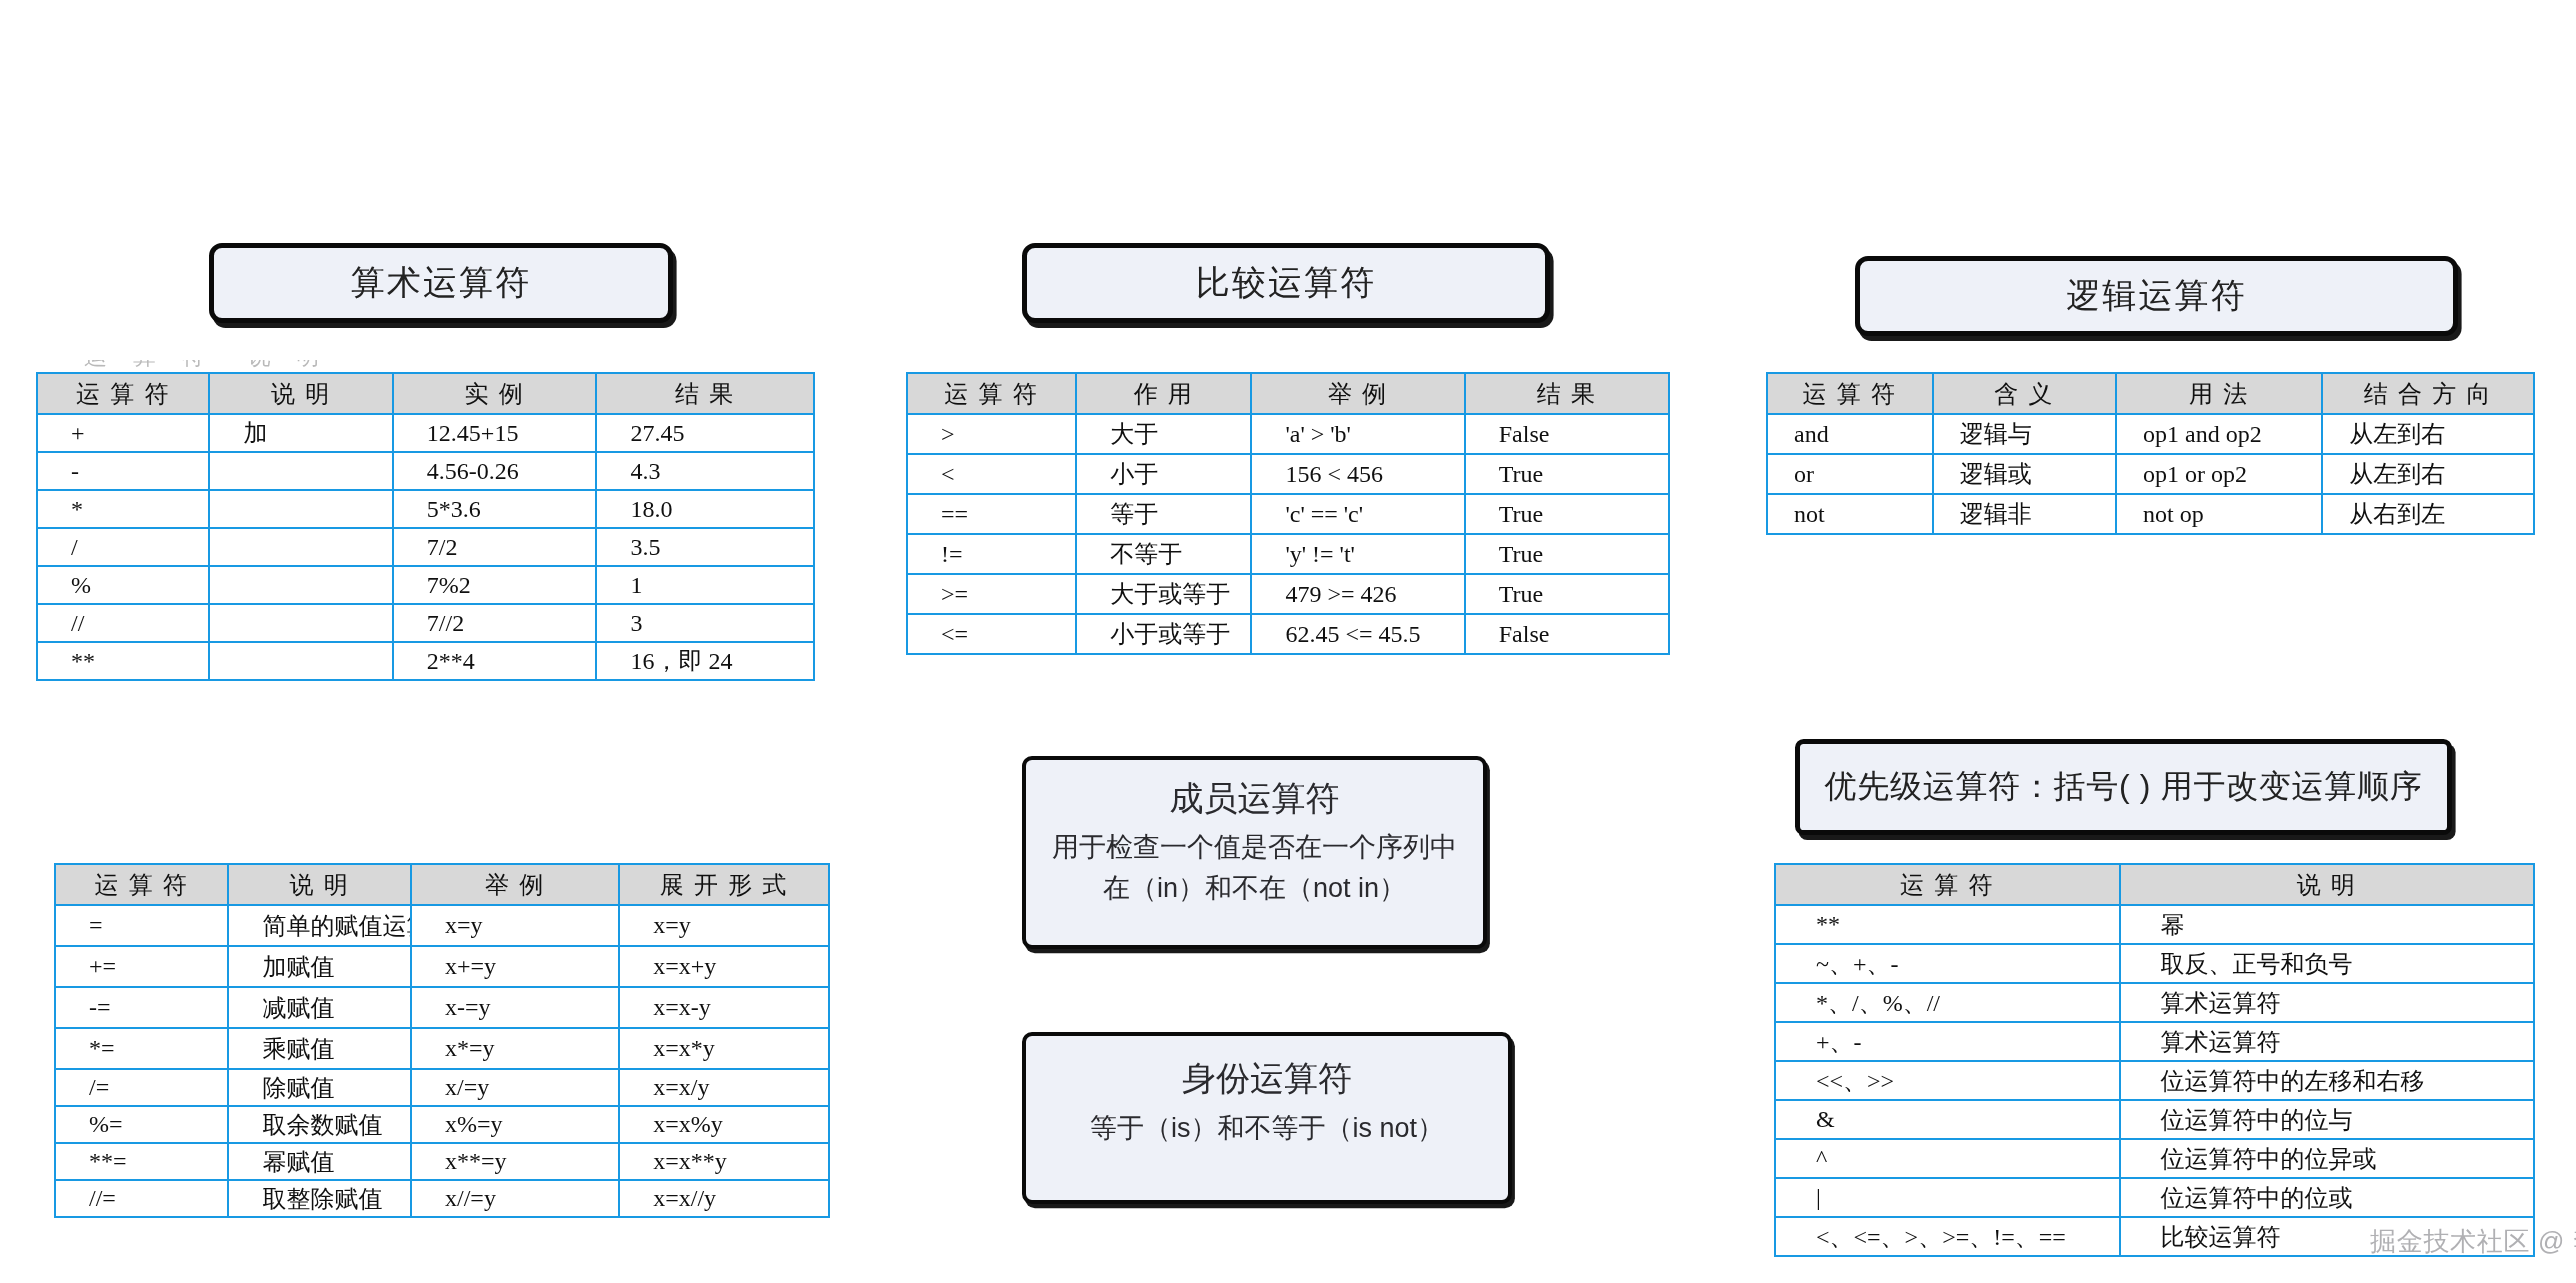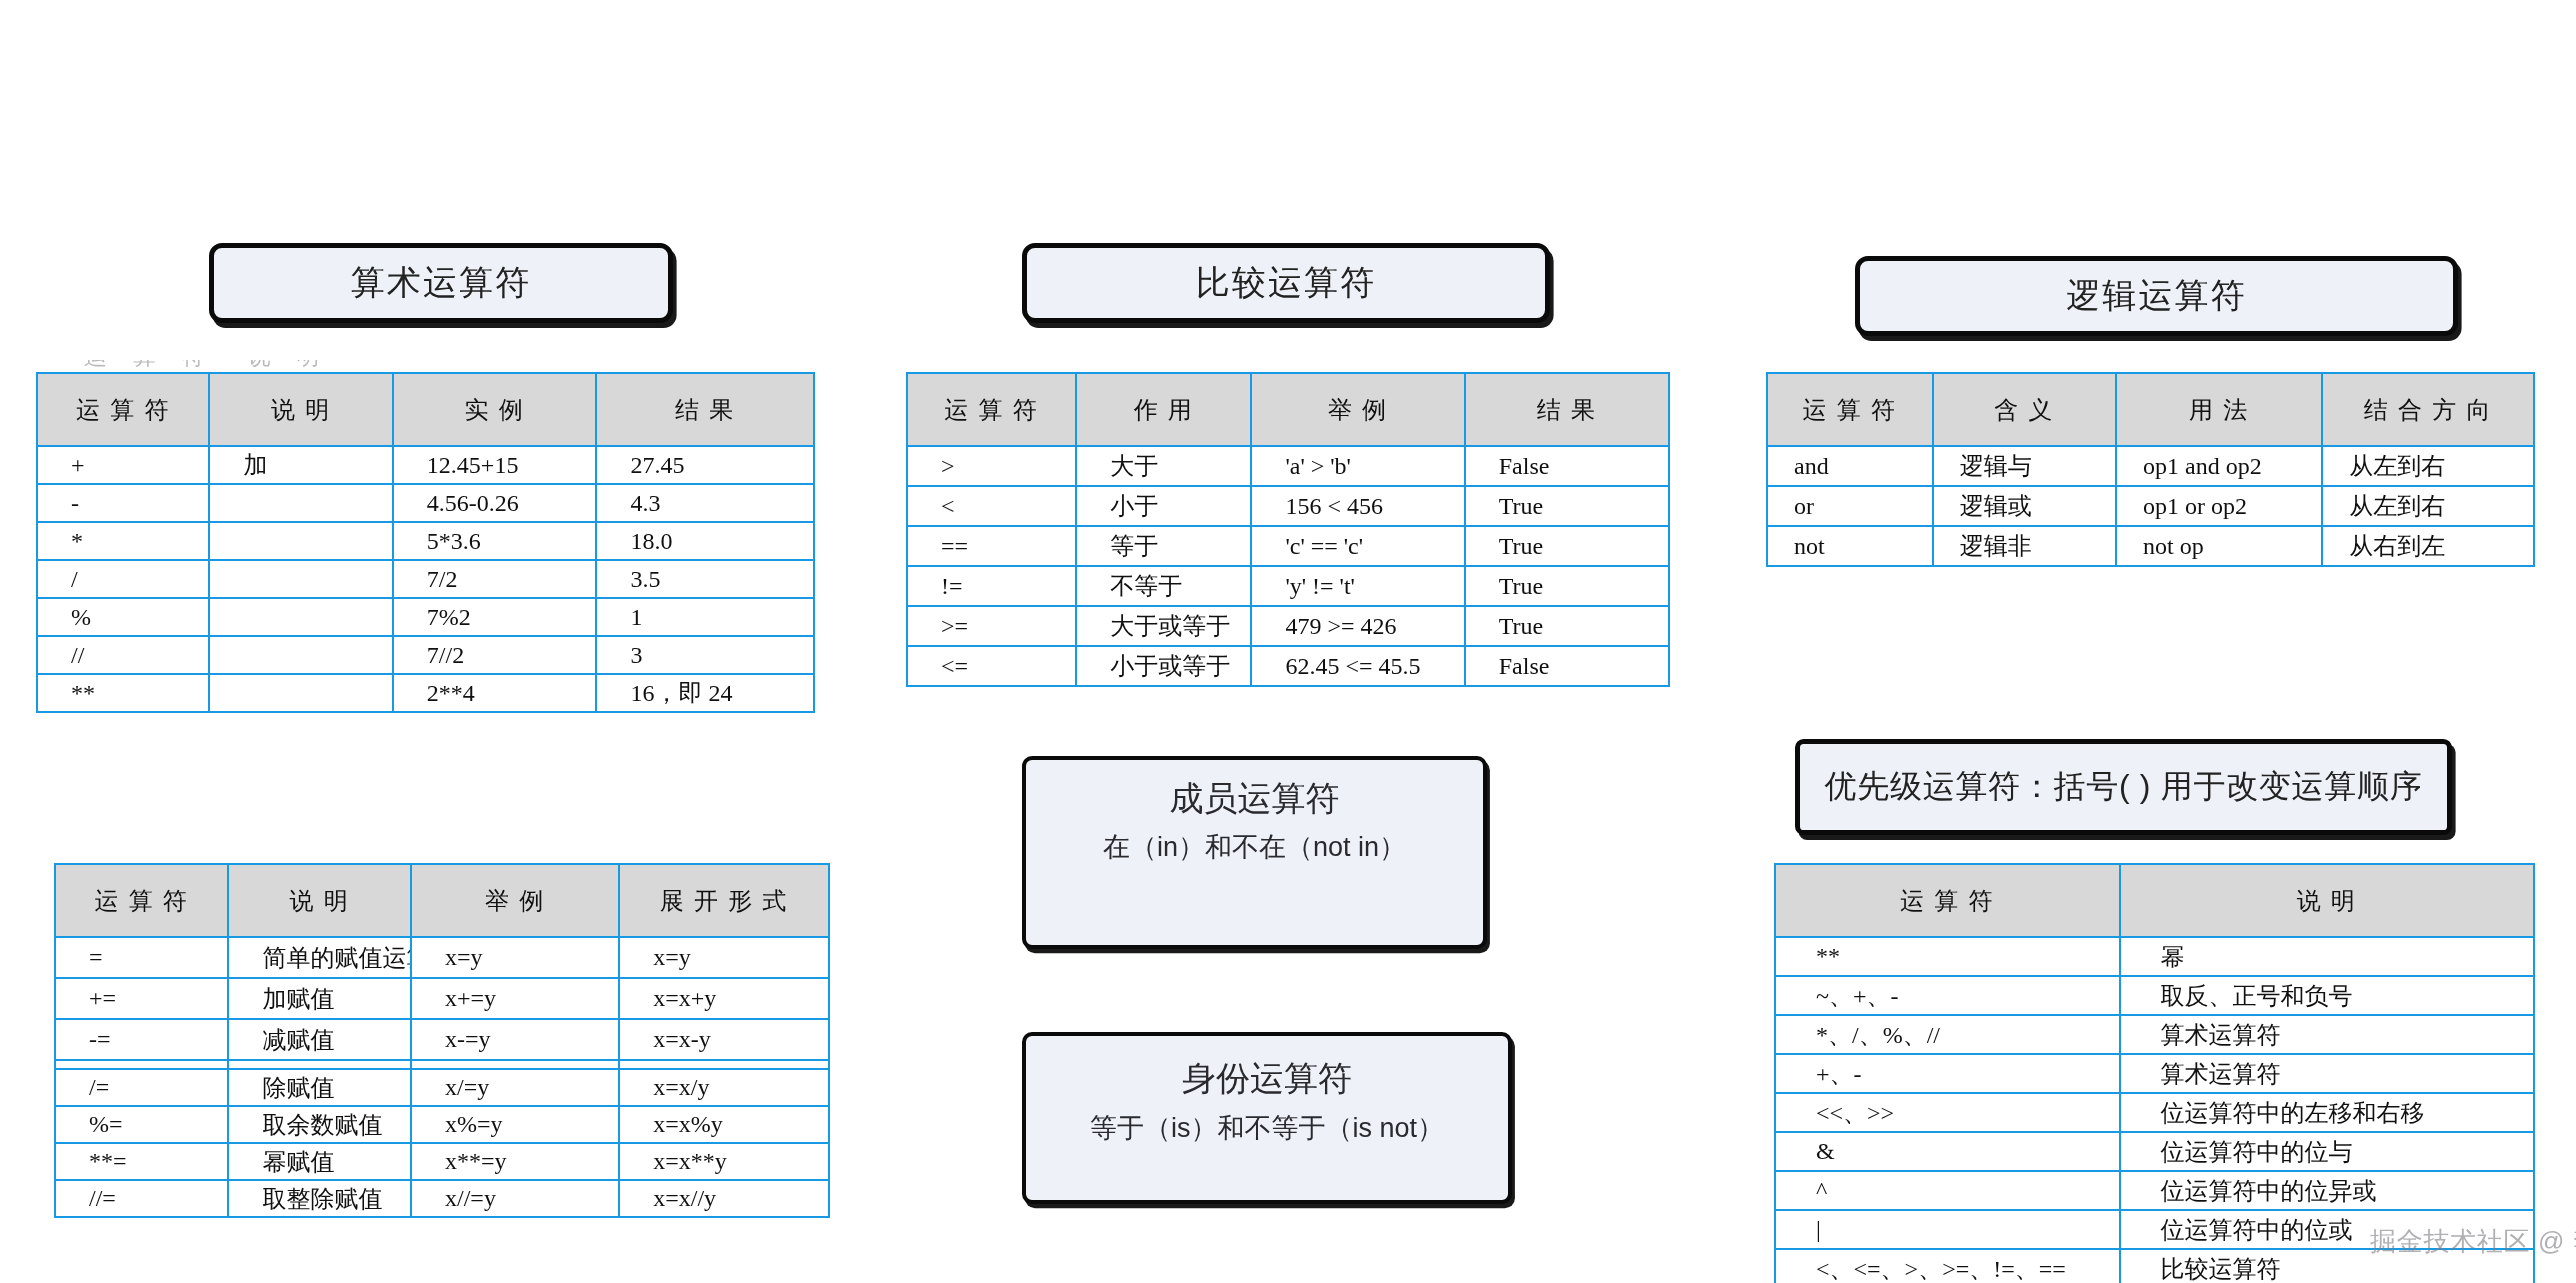--- a/index.html
+++ b/index.html
@@ -36,21 +36,21 @@
   #member-box  {left:1022px;top:756px;width:465px;height:193px;padding-top:15.7px;text-align:center;}
   #identity-box{left:1022px;top:1032px;width:490px;height:172px;padding-top:20px;}
   .infobox .t{font-size:34px;font-weight:500;margin-bottom:5.7px;}
   .infobox .l{font-size:27px;line-height:1.5;}
 
   
   table.tbl{position:absolute;border-collapse:collapse;table-layout:fixed;
             border:2.9px solid var(--blue);background:#fff;
             font-family:"Liberation Serif","DejaVu Serif",serif;font-size:24px;color:#101010;}
   .tbl th{background:var(--grey);border:2.1px solid var(--blue);font-weight:400;
-          letter-spacing:2.1px;text-align:center;padding:16px;}
+          letter-spacing:2.1px;text-align:center;padding:0;}
   .tbl td{border:2.1px solid var(--blue);padding:0 5.7px 0 33px;white-space:nowrap;overflow:hidden;
           vertical-align:middle;}
   #arith-table {left:36px;  top:372px; width:779px;}
   #arith-table th{height:39px} #arith-table td{height:36px}
   #comp-table  {left:906px;top:372px; width:764px;}
   #comp-table th{height:39px}  #comp-table td{height:38px}
   #logic-table {left:1766px;top:372px; width:769px;}
   #logic-table th{height:39px} #logic-table td{height:38px;padding-left:26px}
   #assign-table1{left:54px; top:863px;width:776px;}
   #assign-table1 th{height:39px} #assign-table1 td{height:39px}
@@ -314,20 +314,21 @@
           <td>//=</td>
           <td>取整除赋值</td>
           <td>x//=y</td>
           <td>x=x//y</td>
         </tr>
       </tbody>
     </table>
 
   <div class="infobox" id="member-box">
     <div class="t">成员运算符</div>
+    <div class="l">用于检查一个值是否在一个序列中</div>
     <div class="l">在（in）和不在（not in）</div>
   </div>
 
   <div class="infobox" id="identity-box">
     <div class="t">身份运算符</div>
     <div class="l">等于（is）和不等于（is not）</div>
   </div>
 
   <div class="secbox" id="prec-box">
     <span>优先级运算符：括号( )  用于改变运算顺序</span>

